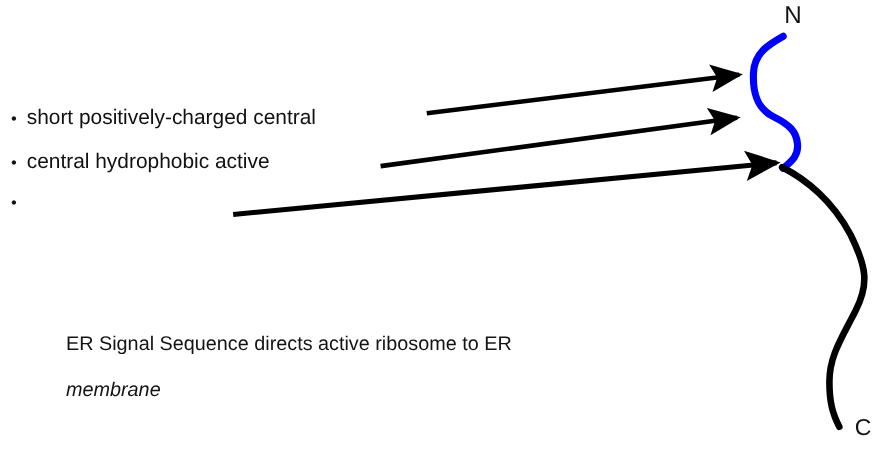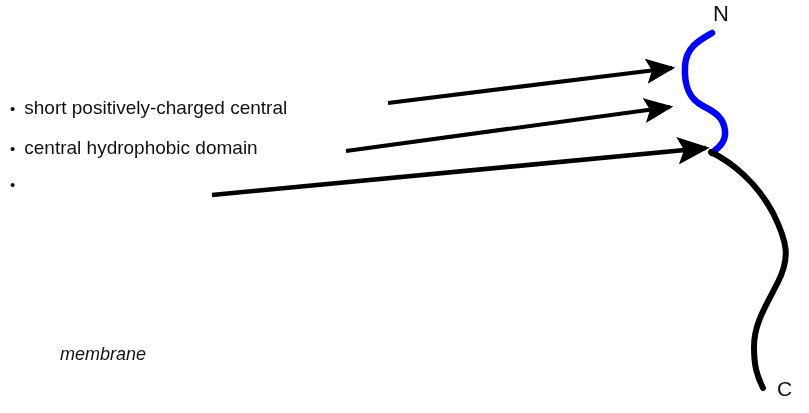--- a/index.html
+++ b/index.html
@@ -80,27 +80,28 @@
 <div id="slide">
 
 
   <div class="bullet-row" id="bullet-0">
     <span class="bullet-dot">•</span>
     <span>short positively-charged central</span>
   </div>
 
   <div class="bullet-row" id="bullet-1">
     <span class="bullet-dot">•</span>
-    <span>central hydrophobic domain</span>
+    <span>central hydrophobic active</span>
   </div>
 
   <div class="bullet-row" id="bullet-2">
     <span class="bullet-dot">•</span>
   </div>
 
+  <div class="txt" id="caption-line-0">ER Signal Sequence directs active ribosome to ER</div>
 
   <div class="txt" id="caption-line-1">membrane</div>
 
   <div class="txt" id="label-n">N</div>
 
   <div class="txt" id="label-c">C</div>
 
   <svg id="vector-layer" viewBox="0 0 809 413">
     <defs>
       <marker id="arrowhead" markerWidth="7" markerHeight="6" refX="6.2" refY="3" orient="auto" markerUnits="strokeWidth">

